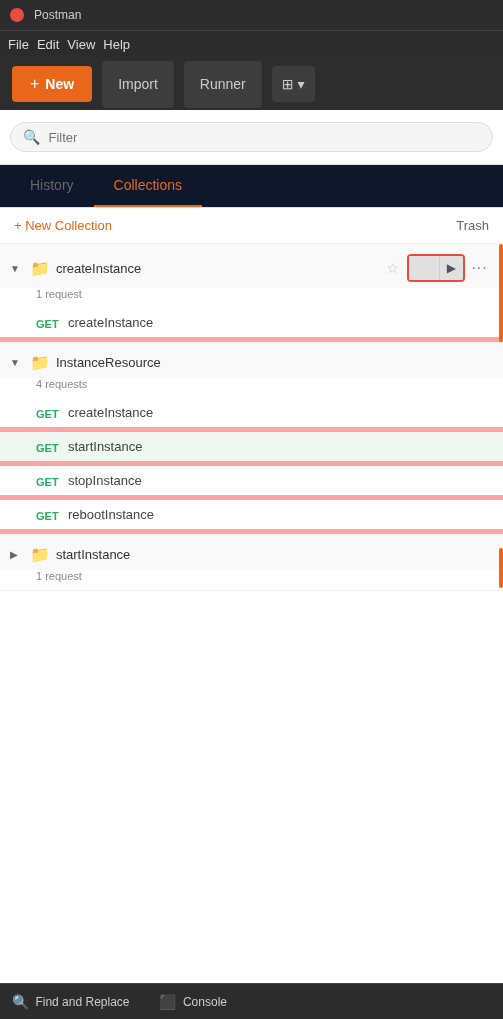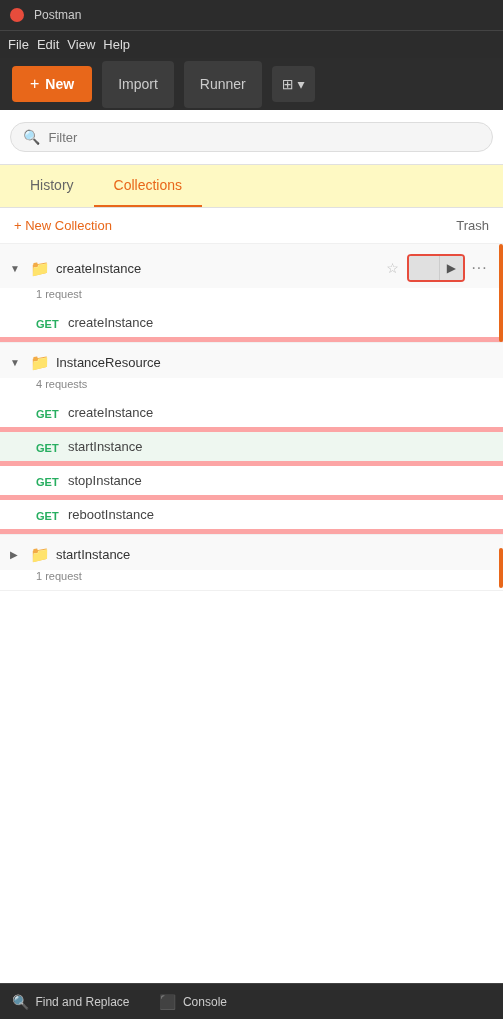--- a/index.html
+++ b/index.html
@@ -125,21 +125,21 @@
       width: 100%;
     }
     .search-icon-span {
       color: #888;
       font-size: 14px;
     }
 
     
     .tabs {
       display: flex;
-      background: #fef9c3;
+      background: #0f172a;
       border-bottom: 1px solid #e0e0e0;
       padding: 0 10px;
     }
     .tab {
       padding: 12px 20px;
       font-size: 14px;
       color: #666;
       cursor: pointer;
       border-bottom: 2px solid transparent;
       position: relative;

